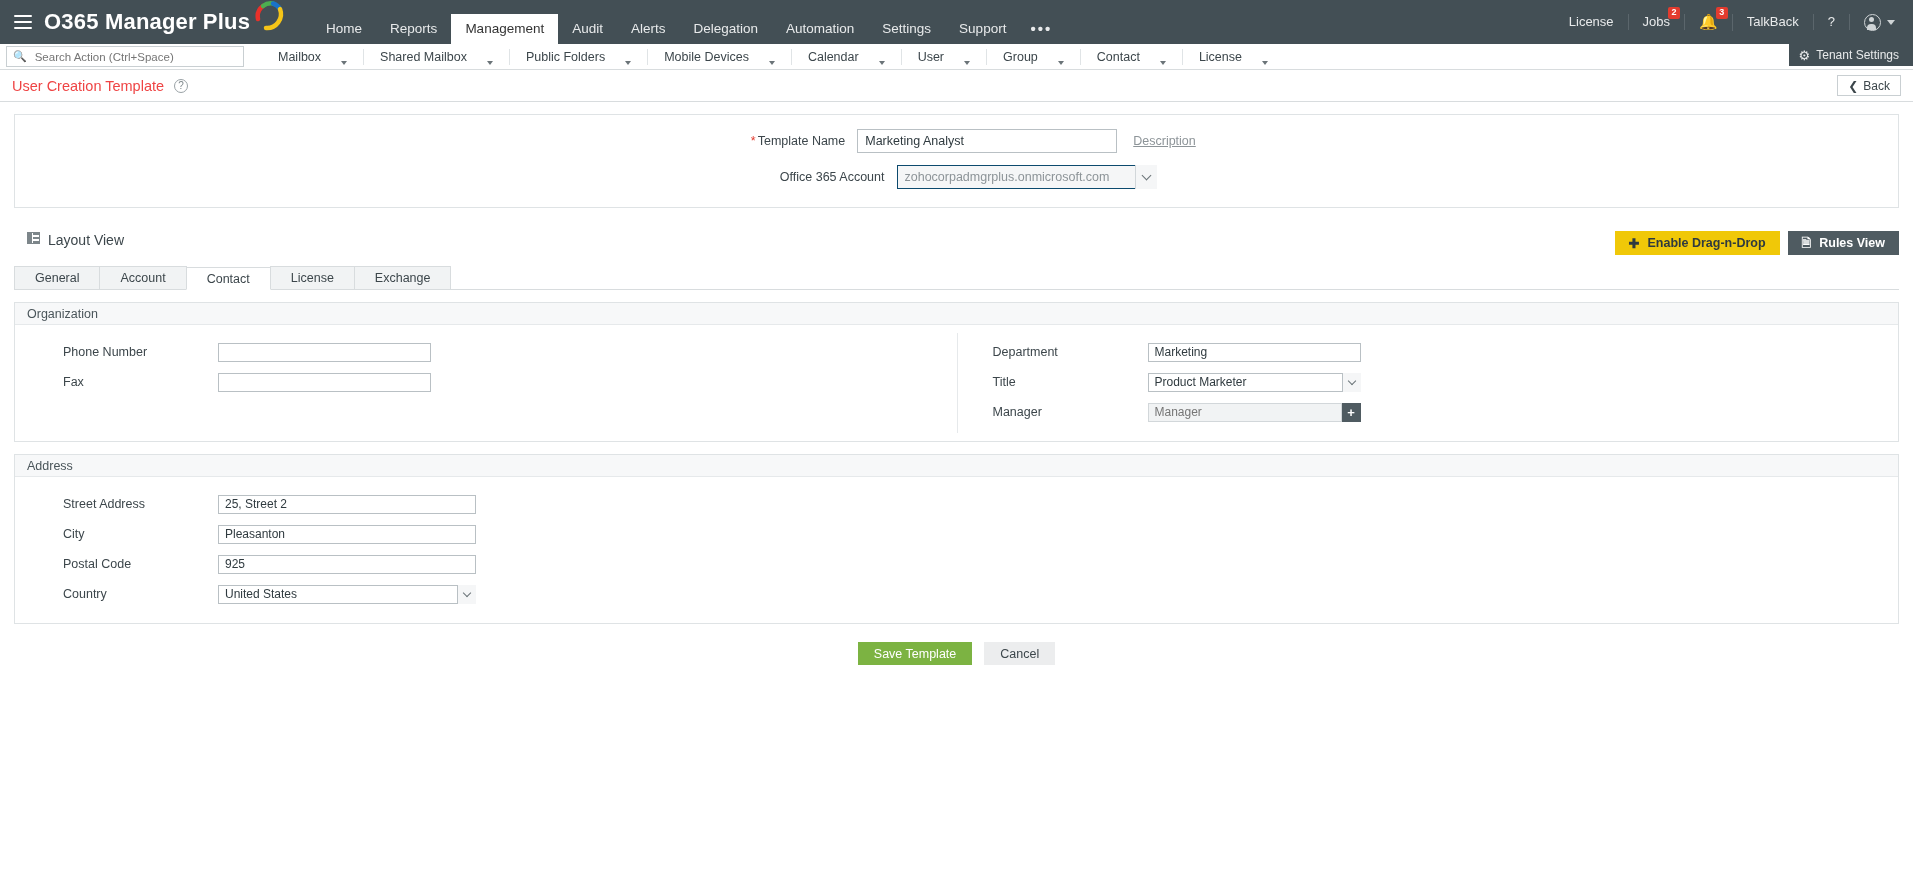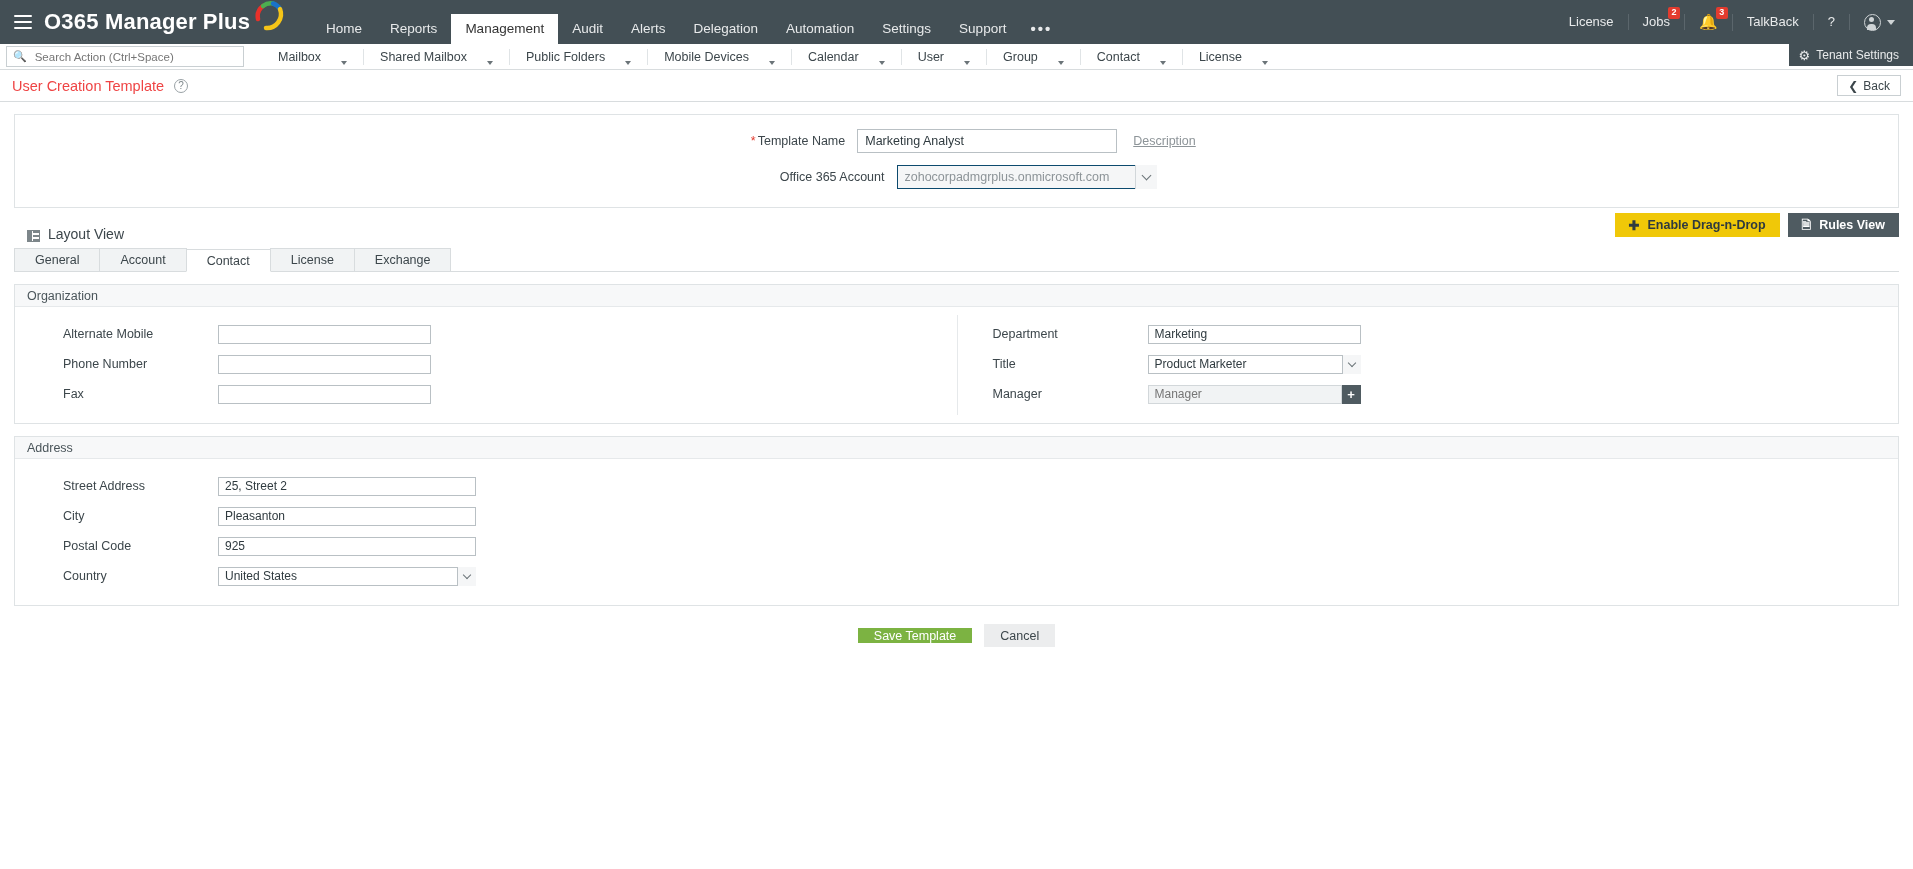--- a/index.html
+++ b/index.html
@@ -258,24 +258,24 @@
   .chev {
     width: 7px; height: 7px;
     border-right: 1.4px solid #6b7478;
     border-bottom: 1.4px solid #6b7478;
     transform: rotate(45deg);
     margin-top: -3px;
   }
 
   
   .layoutbar {
-    margin: 6px 14px 0 14px;
+    margin: 24px 14px 0 14px;
     height: 28px;
     display: flex;
-    align-items: flex-end;
+    align-items: flex-start;
     position: relative;
     padding-left: 13px;
   }
   .layout-icon {
     width: 13px; height: 12px;
     border: 1.5px solid #7d868a;
     margin-right: 8px;
     display: flex;
   }
   .layout-icon i { display: block; background: #7d868a; }
@@ -423,21 +423,21 @@
   
   .footer {
     margin-top: 18px;
     display: flex; align-items: center; justify-content: center;
     gap: 12px;
   }
   .btn-save {
     background: #7cb342;
     color: #ffffff;
     border: none;
-    height: 15px;
+    height: 23px;
     padding: 0 16px;
     font-size: 12.5px;
     cursor: pointer;
     font-family: "Liberation Sans", sans-serif;
   }
   .btn-cancel {
     background: #ecedee;
     color: #3c464b;
     border: none;
     height: 23px;
@@ -605,24 +605,20 @@
   <div class="tab">Exchange</div>
 </div>
 
 <div class="section">
   <div class="section-head">Organization</div>
   <div class="section-body">
     <div class="divider-v"></div>
 
     <div class="col">
       <div class="row">
-        <div class="rlabel">Alternate Mobile</div>
-        <input class="rinput" type="text" value="" style="">
-      </div>
-      <div class="row">
         <div class="rlabel">Phone Number</div>
         <input class="rinput" type="text" value="" style="">
       </div>
       <div class="row">
         <div class="rlabel">Fax</div>
         <input class="rinput" type="text" value="" style="">
       </div>
     </div>
 
     <div class="col right">

